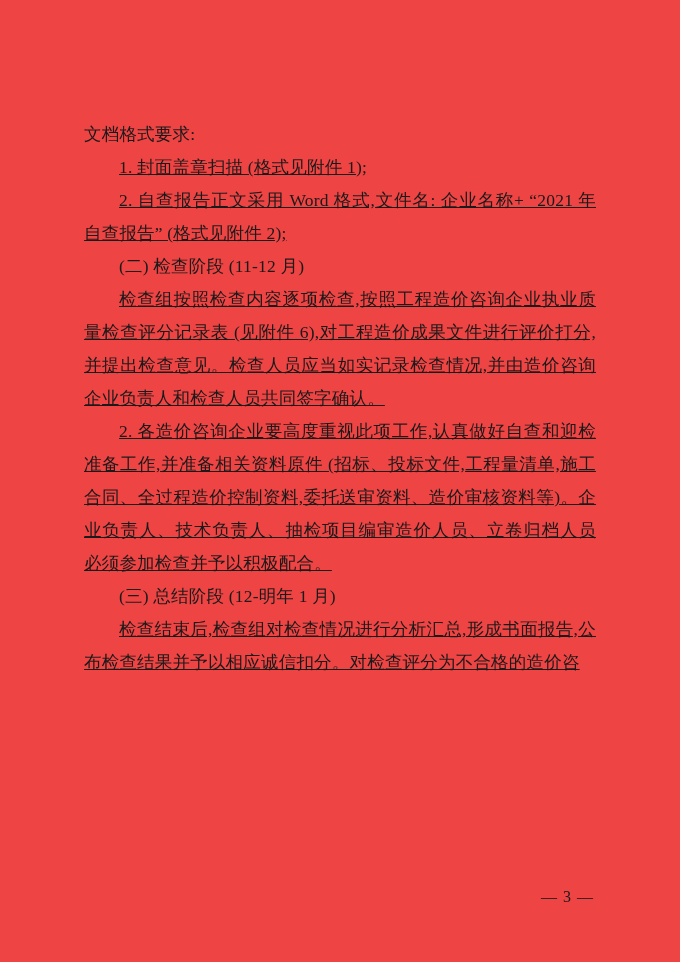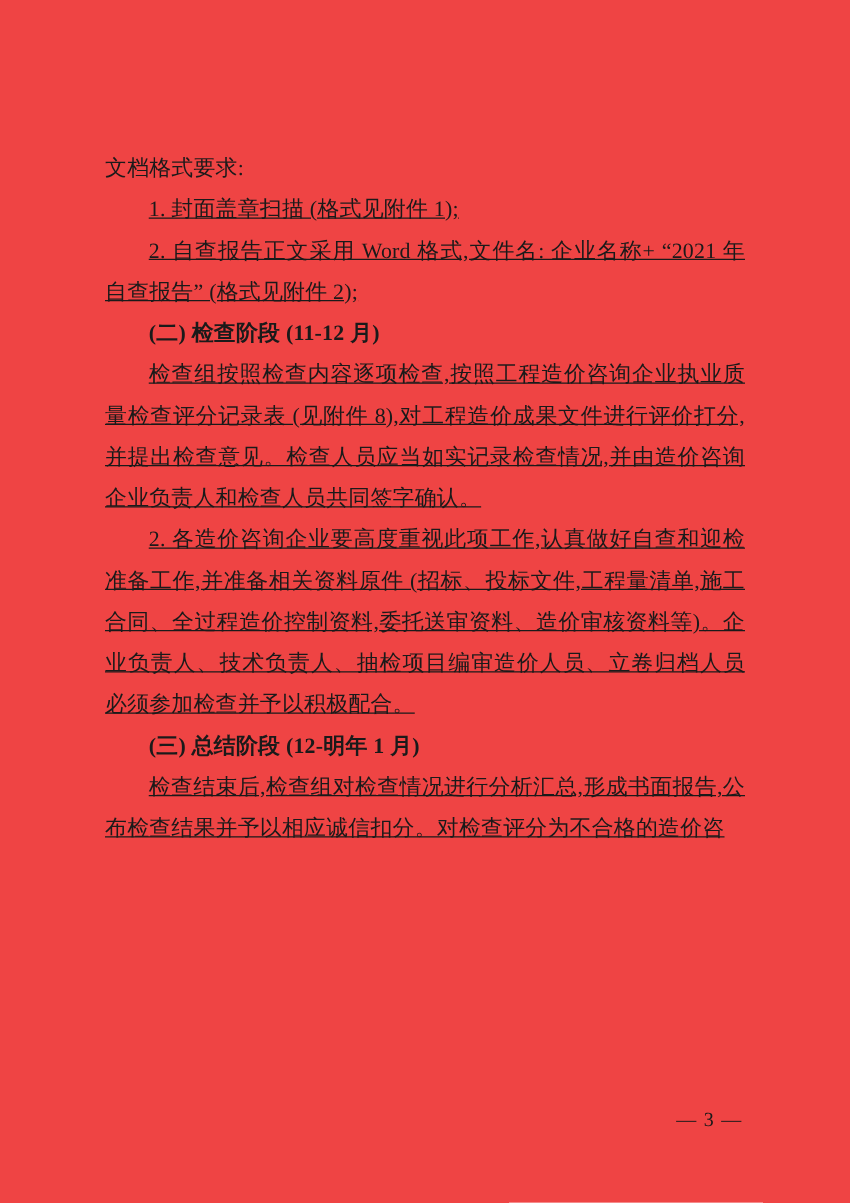--- a/index.html
+++ b/index.html
@@ -35,21 +35,21 @@
     text-align: justify;
     text-justify: inter-ideograph;
     margin: 0 0 0 0;
     letter-spacing: 0.2px;
   }
   .indent {
     text-indent: 35px;
     text-decoration: underline;
   }
   .bold {
-    font-weight: bold;
+    font-weight: normal;
     text-indent: 35px;
   }
   .page-number {
     position: absolute;
     right: 86px;
     bottom: 56px;
     font-size: 16px;
     letter-spacing: 1px;
     color: #1a1a1a;
   }
@@ -64,21 +64,21 @@
 
     <p class="para indent">1. 封面盖章扫描 (格式见附件 1);</p>
 
     <p class="para indent">2. 自查报告正文采用 Word 格式,文件名: 企业名称+ “2021 年自查报告” (格式见附件 2);</p>
 
 
 
     <p class="para bold">(二) 检查阶段 (11-12 月)</p>
 
 
-    <p class="para indent">检查组按照检查内容逐项检查,按照工程造价咨询企业执业质量检查评分记录表 (见附件 8),对工程造价成果文件进行评价打分,并提出检查意见。检查人员应当如实记录检查情况,并由造价咨询企业负责人和检查人员共同签字确认。</p>
+    <p class="para indent">检查组按照检查内容逐项检查,按照工程造价咨询企业执业质量检查评分记录表 (见附件 6),对工程造价成果文件进行评价打分,并提出检查意见。检查人员应当如实记录检查情况,并由造价咨询企业负责人和检查人员共同签字确认。</p>
 
     <p class="para indent">2. 各造价咨询企业要高度重视此项工作,认真做好自查和迎检准备工作,并准备相关资料原件 (招标、投标文件,工程量清单,施工合同、全过程造价控制资料,委托送审资料、造价审核资料等)。企业负责人、技术负责人、抽检项目编审造价人员、立卷归档人员必须参加检查并予以积极配合。</p>
 
     <p class="para bold">(三) 总结阶段 (12-明年 1 月)</p>
 
     <p class="para indent">检查结束后,检查组对检查情况进行分析汇总,形成书面报告,公布检查结果并予以相应诚信扣分。对检查评分为不合格的造价咨</p>
 
   </div>
 
   <div class="page-number">— 3 —</div>

